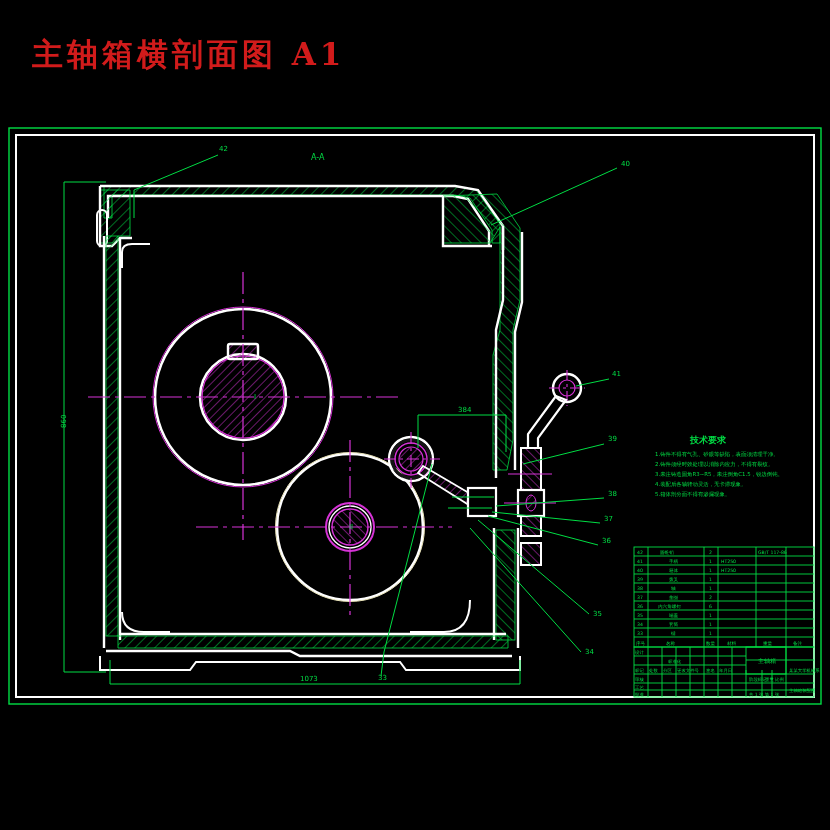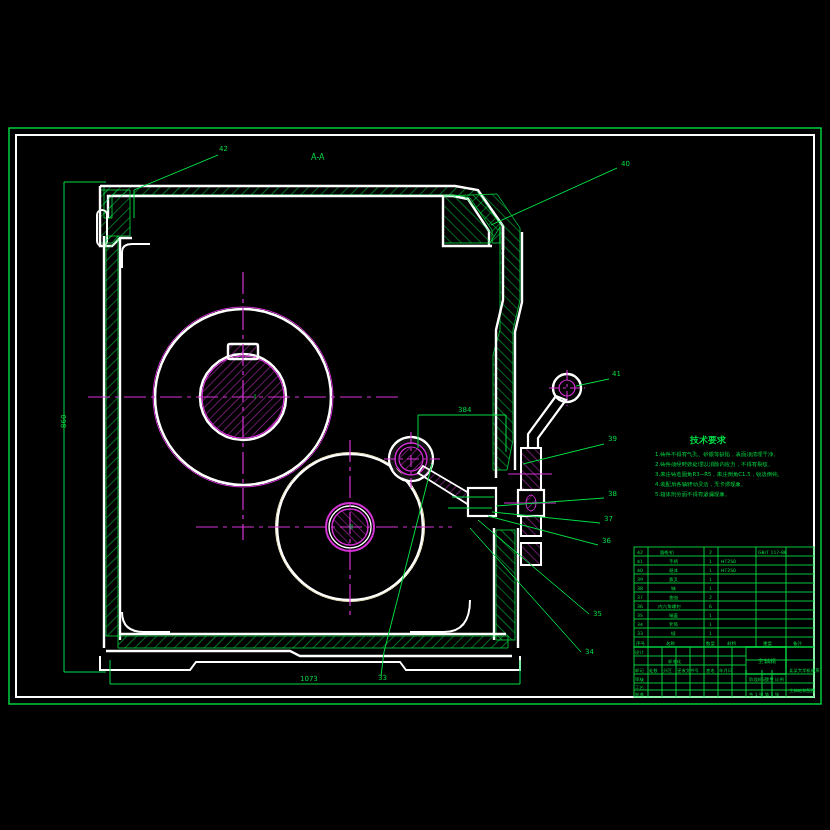--- a/index.html
+++ b/index.html
@@ -13,20 +13,21 @@
     font-family:"DejaVu Serif","Liberation Serif",serif;
   }
   svg{position:absolute;left:0;top:0;}
   text{font-family:"DejaVu Sans","Liberation Sans",sans-serif;}
 </style>
 </head>
 <body>
 
 <div id="root">
 
+  <div id="title">主轴箱横剖面图  A1</div>
 
   <svg width="830" height="830" viewBox="0 0 830 830">
     <defs>
       <pattern id="hg" width="7" height="7" patternTransform="rotate(45)" patternUnits="userSpaceOnUse">
         <line x1="0" y1="0" x2="0" y2="7" stroke="#00dd44" stroke-width="1"></line>
       </pattern>
       <pattern id="hg2" width="7" height="7" patternTransform="rotate(-45)" patternUnits="userSpaceOnUse">
         <line x1="0" y1="0" x2="0" y2="7" stroke="#00dd44" stroke-width="1"></line>
       </pattern>
       <pattern id="hm" width="6" height="6" patternTransform="rotate(45)" patternUnits="userSpaceOnUse">

